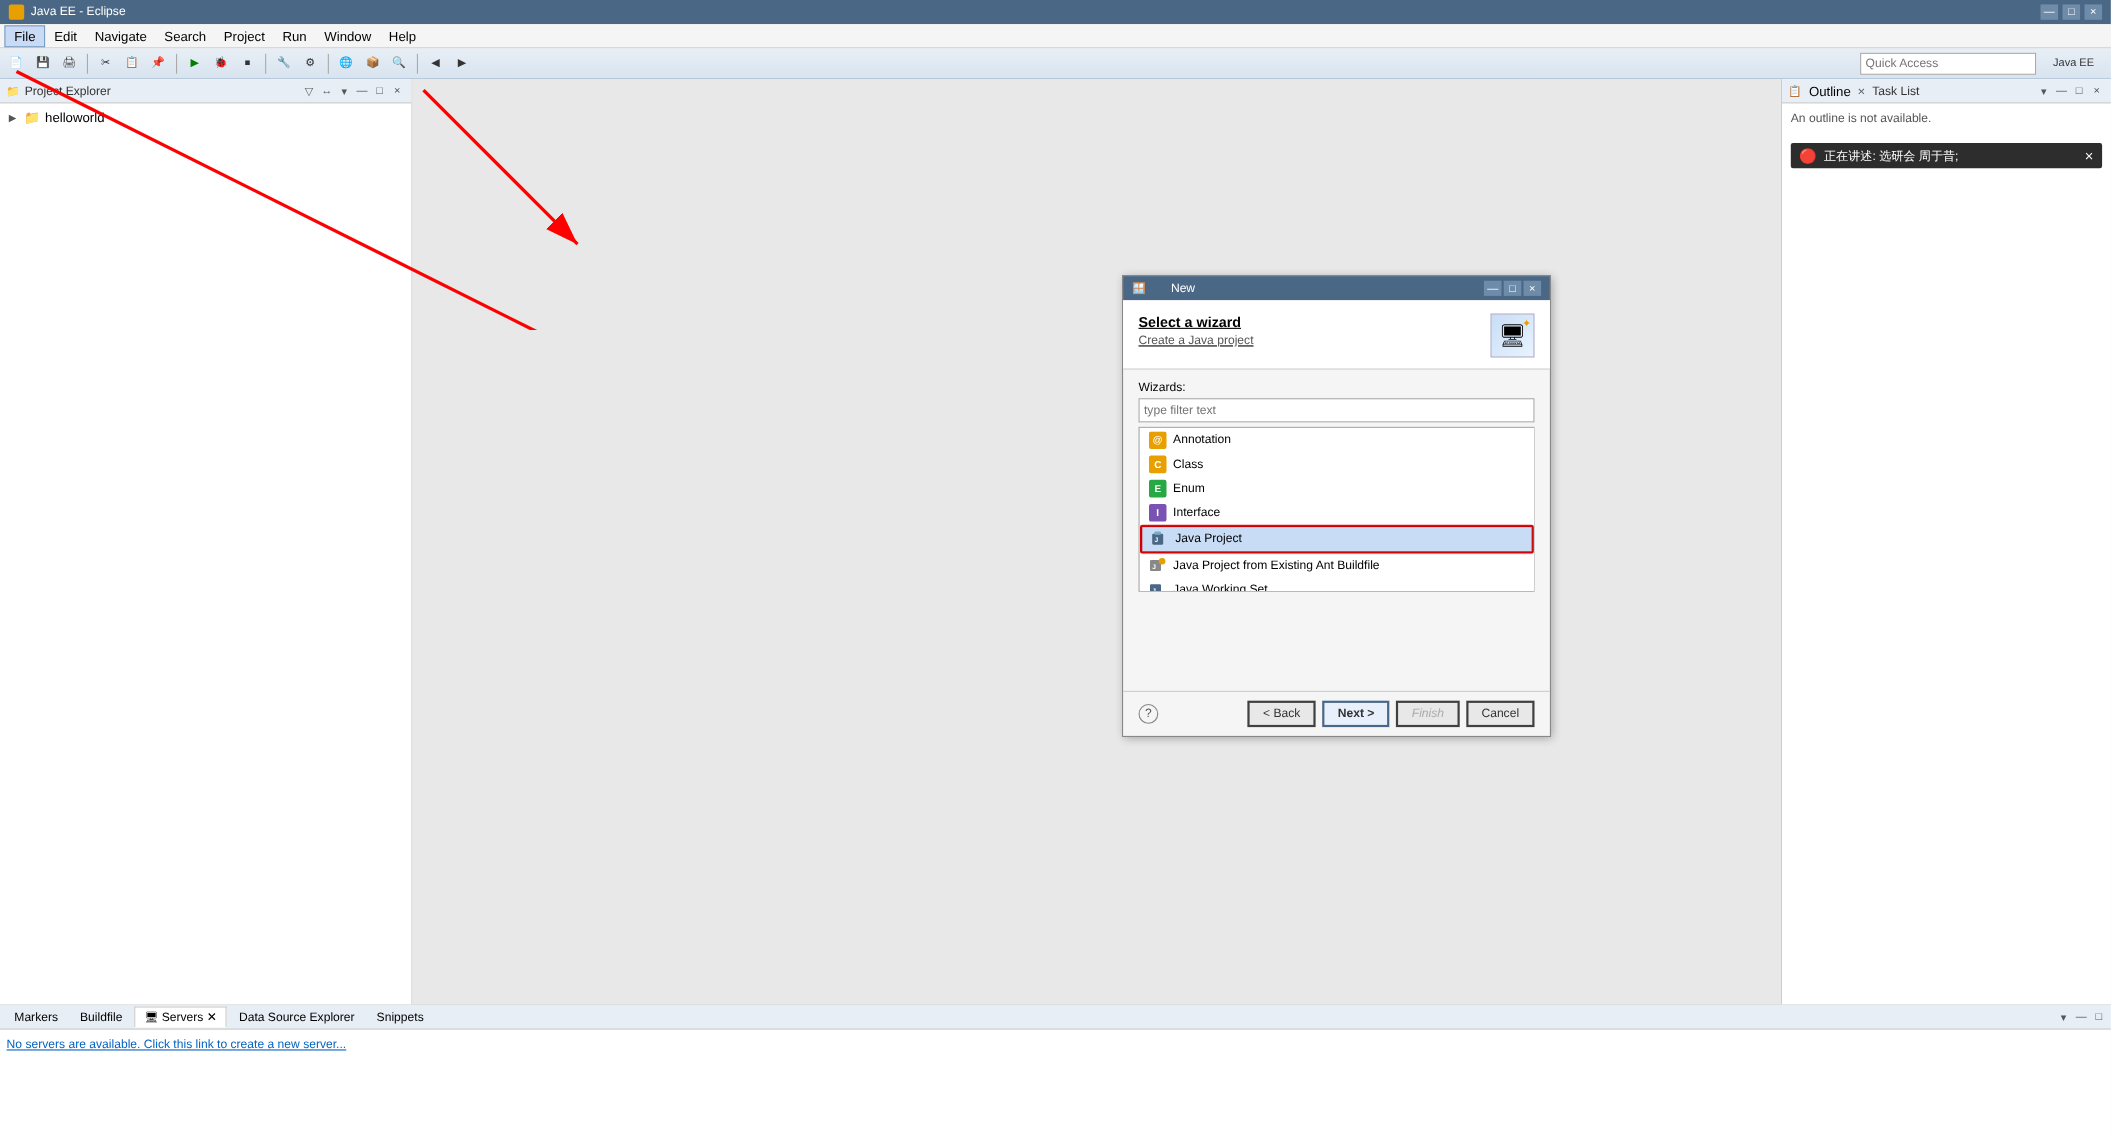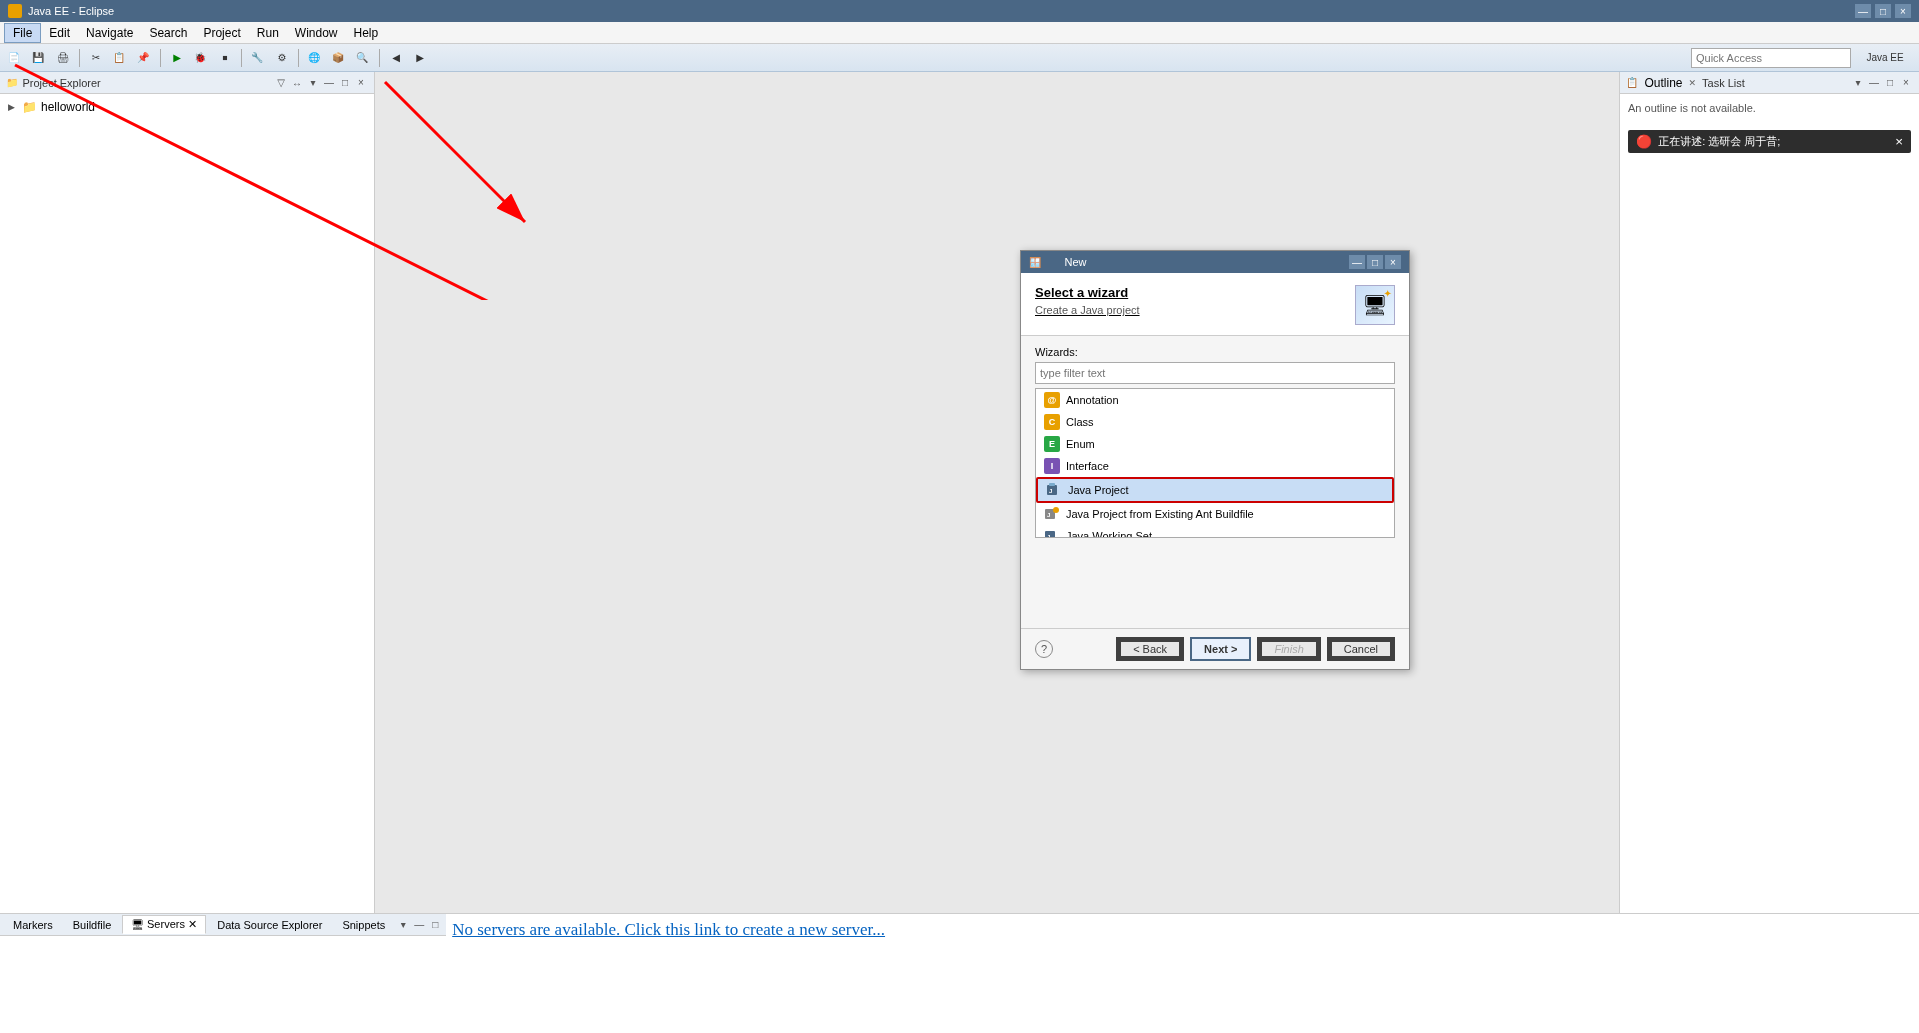--- a/index.html
+++ b/index.html
@@ -346,21 +346,21 @@
       align-items: center;
       justify-content: center;
       font-size: 11px;
       cursor: pointer;
       color: #555;
     }
     .footer-spacer { flex: 1; }
     .footer-btn {
       height: 24px;
       padding: 0 12px;
-      border: 5px solid #404040;
+      border: 2px solid #404040;
       background: #e8e8e8;
       cursor: pointer;
       font-size: 11px;
       color: #333;
     }
     .footer-btn.primary {
       background: #e8f0fc;
       border: 2px solid #4a6785;
       font-weight: bold;
     }
@@ -549,37 +549,37 @@
       <span>An outline is not available.</span>
     </div>
     <div class="info-bar">
       <span class="info-icon">🔴</span>
       <span>正在讲述: 选研会 周于昔;</span>
       <button style="background:none;border:none;color:white;cursor:pointer;margin-left:auto;">×</button>
     </div>
   </div>
 </div>
 
-<div style="height:120px; background:white; border-top:1px solid #ccc; display:flex; flex-direction:row;">
+<div style="height:120px; background:white; border-top:1px solid #ccc; display:flex; flex-direction:column;">
   <div class="bottom-tabs">
     <button class="bottom-tab">Markers</button>
     <button class="bottom-tab">Buildfile</button>
     <button class="bottom-tab active">
       <span style="font-size:10px;">🖥</span> Servers ✕
     </button>
     <button class="bottom-tab">Data Source Explorer</button>
     <button class="bottom-tab">Snippets</button>
     <div style="margin-left:auto;display:flex;gap:2px;">
       <button class="panel-btn">▾</button>
       <button class="panel-btn">—</button>
       <button class="panel-btn">□</button>
     </div>
   </div>
   <div style="flex:1; padding:6px; overflow:auto;">
-    <a href="#" style="color:#0563c1; font-size:17px;font-family:Liberation Serif, serif;">No servers are available. Click this link to create a new server...</a>
+    <a href="#" style="color:#0563c1; font-size:11px;">No servers are available. Click this link to create a new server...</a>
   </div>
 </div>
 
 <div style="position:fixed; top:130px; left:540px; z-index:100;">
   <div class="dialog">
 
     <div class="dialog-titlebar">
       <span style="font-size:10px;margin-right:6px;">🪟</span>
       <span class="dialog-title-text">New</span>
       <button class="dialog-btn">—</button>

